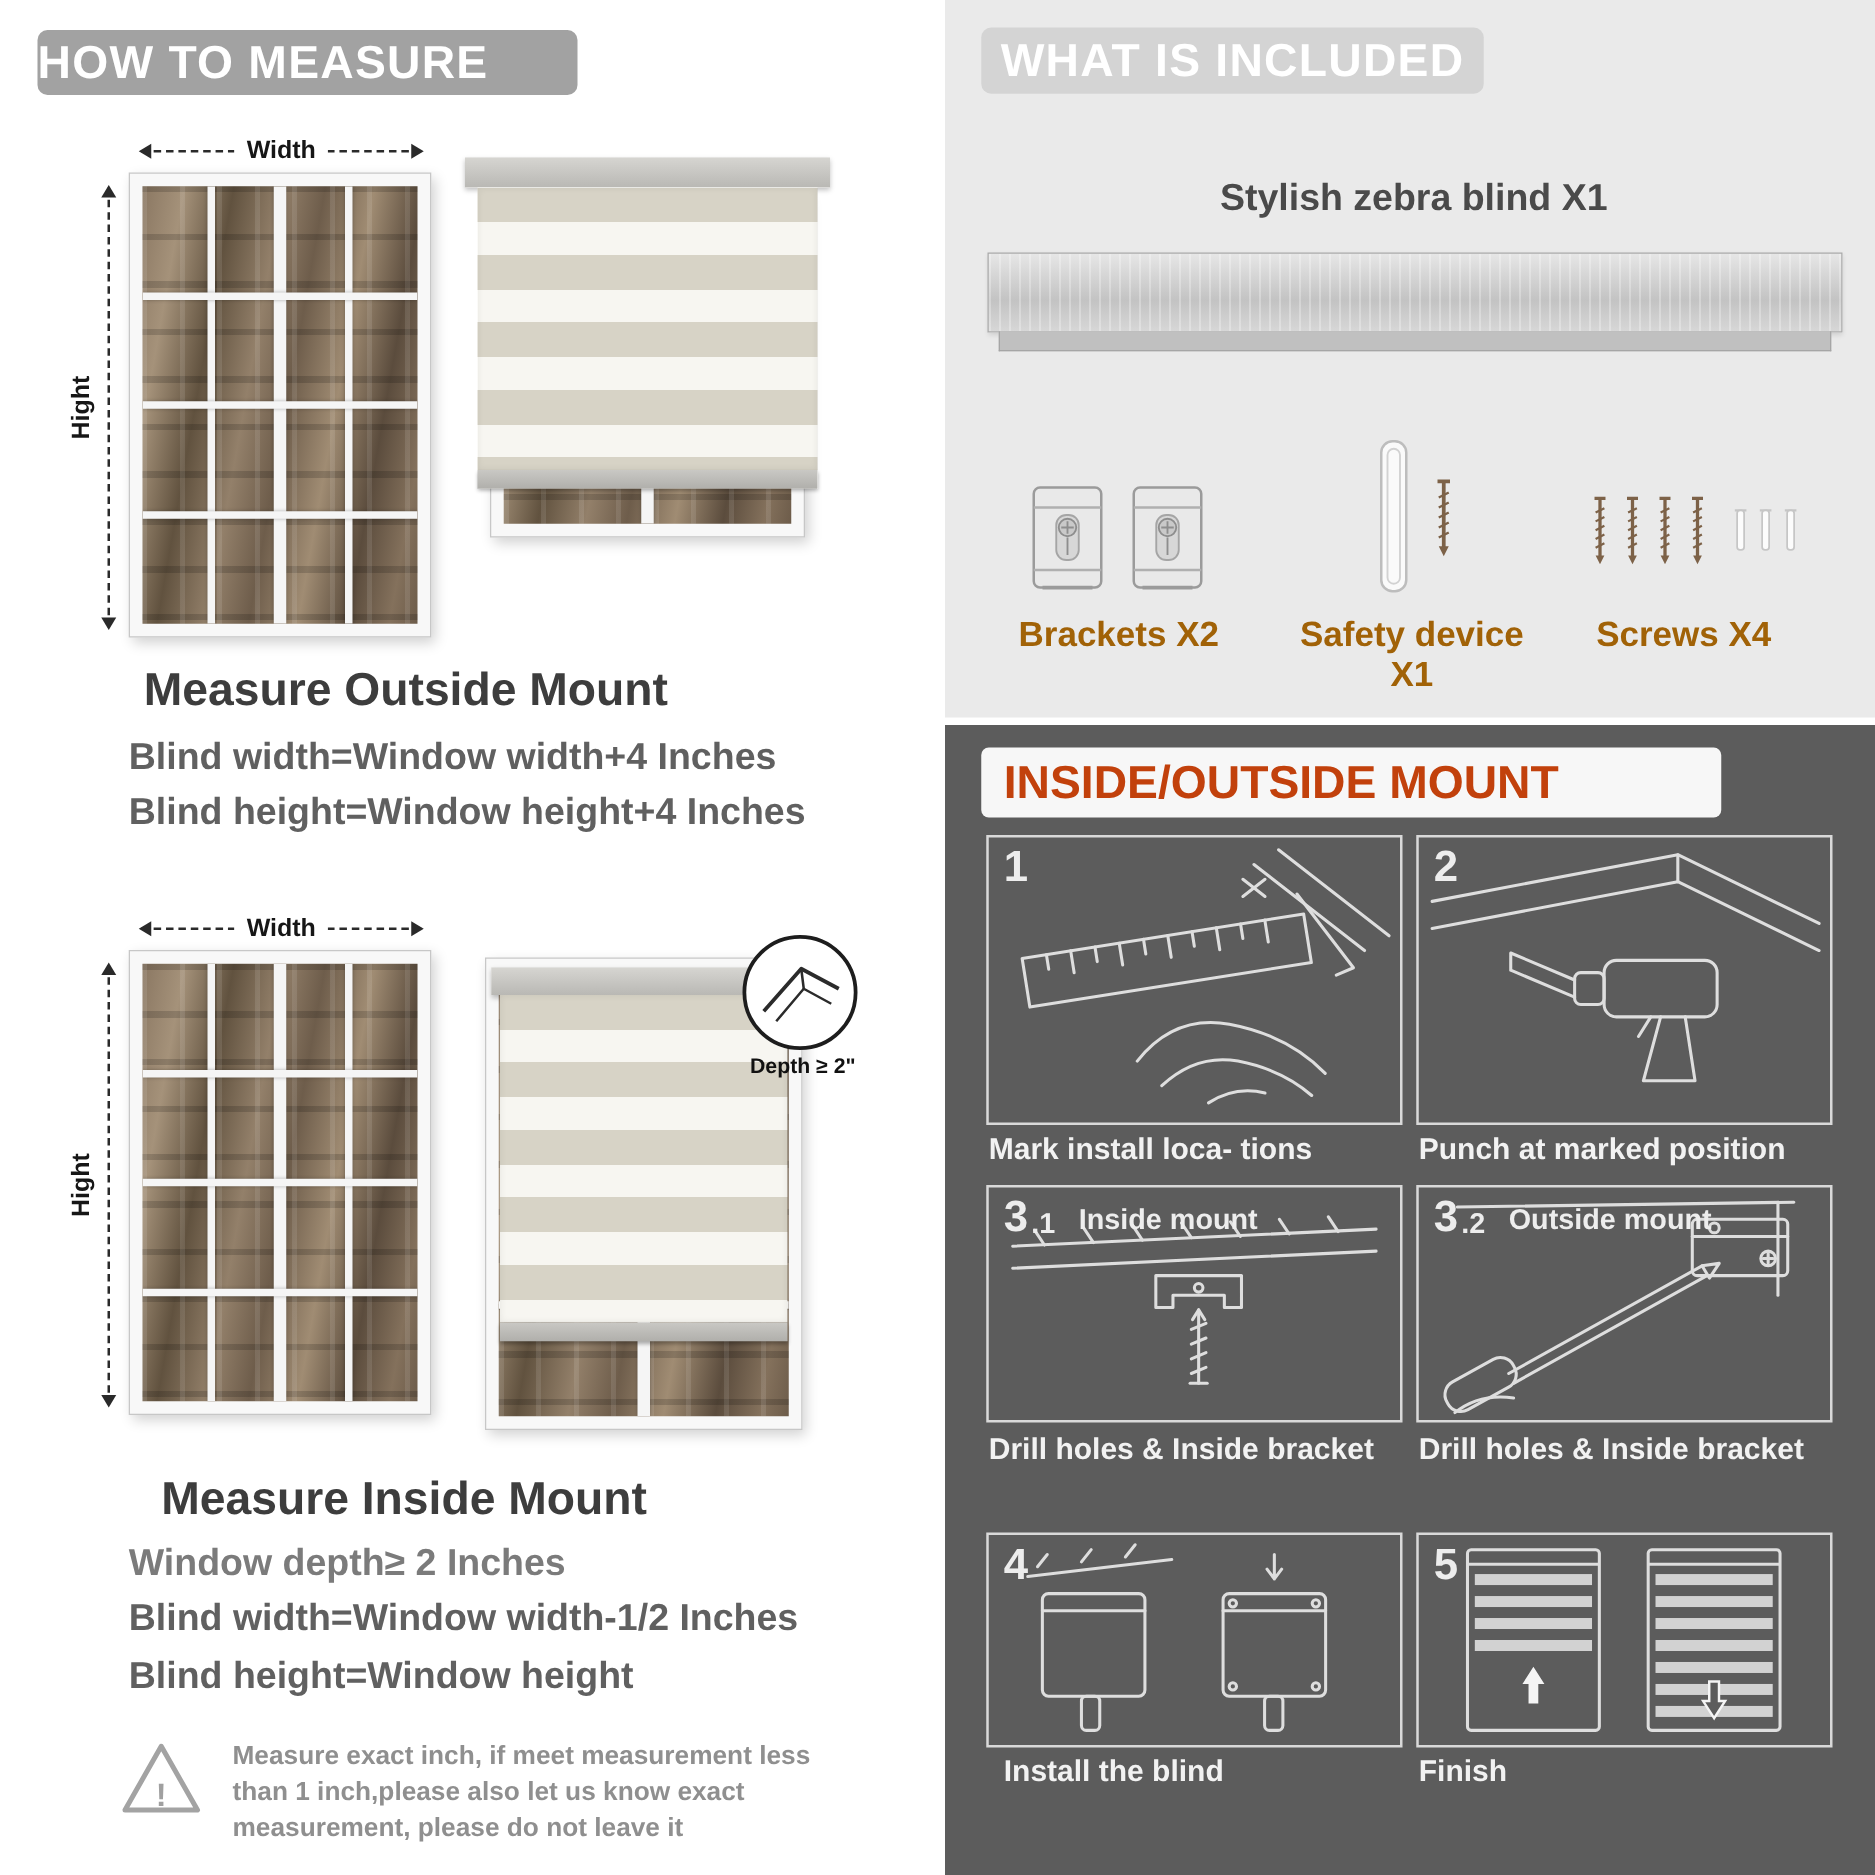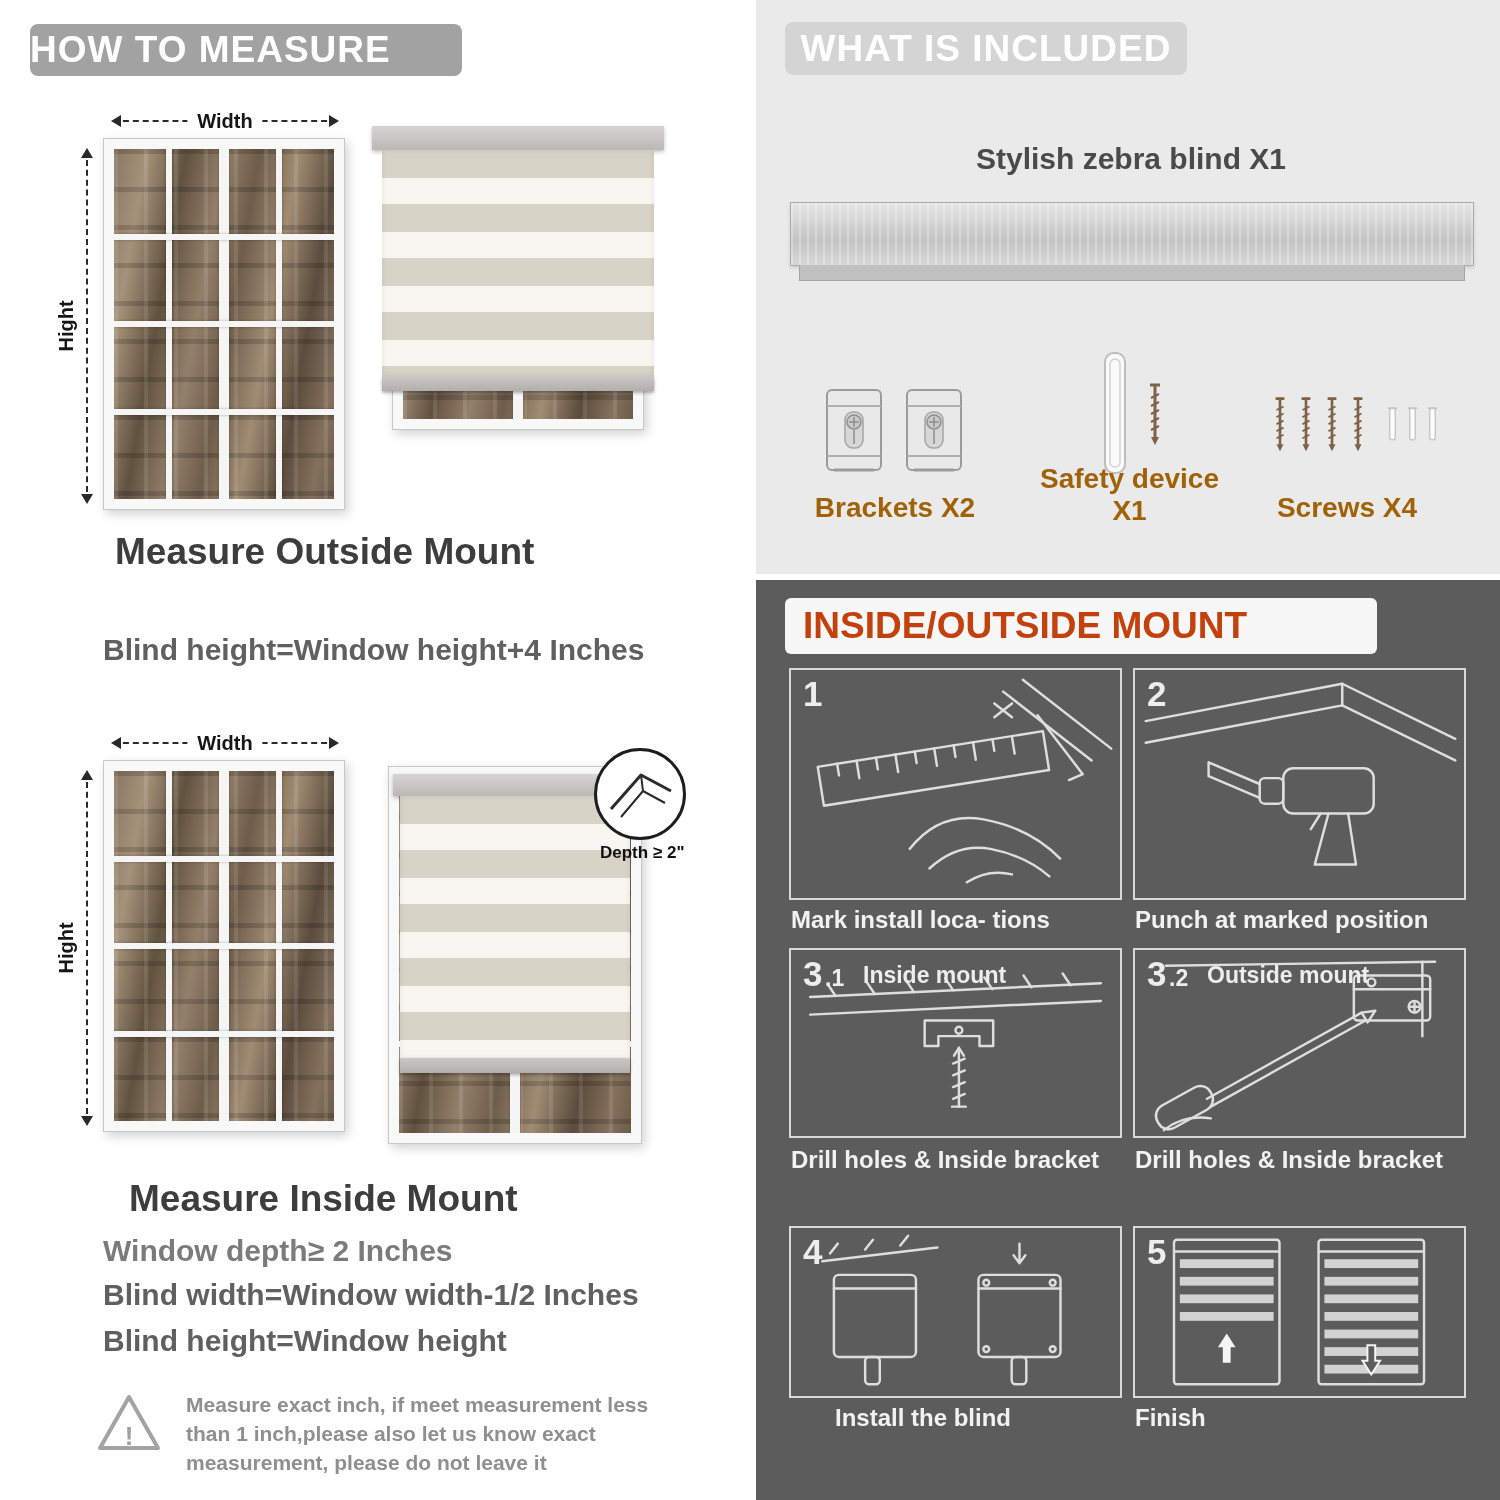--- a/index.html
+++ b/index.html
@@ -115,20 +115,21 @@
           <div class="mun h2"></div>
           <div class="mun h3"></div>
       </div>
     </div>
     <div class="rail" style="left:0;top:0;right:0;height:24px;"></div>
     <div class="shade" style="left:10px;right:10px;top:24px;height:226px;"></div>
     <div class="railb" style="left:10px;right:10px;top:250px;height:15px;"></div>
   </div>
 
   <div class="sect-title" style="left:103px;top:531px;">Measure Outside Mount</div>
+  <div class="sect-line" style="left:103px;top:589px;">Blind width=Window width+4 Inches</div>
   <div class="sect-line" style="left:103px;top:633px;">Blind height=Window height+4 Inches</div>
 
   <div class="harrow" style="left:113px;top:742px;width:224px;"></div>
   <span class="hlabel" style="left:225px;top:743px;">Width</span>
   <div class="varrow" style="left:86px;top:772px;height:352px;"></div>
   <span class="vlabel" style="left:66px;top:948px;">Hight</span>
 
   <div class="winframe" style="left:103px;top:760px;width:242px;height:372px;">
     <div class="glass">
       <div class="mun vc"></div>
@@ -235,21 +236,21 @@
   <svg class="icon-abs" style="left:1406px;top:404px;" viewBox="0 0 14 44" width="13" height="42">
     <path d="M2 4 h10" stroke="#c6c6c6" stroke-width="2"></path>
     <rect x="4" y="4" width="6" height="34" rx="2.5" fill="rgba(255,255,255,0.85)" stroke="#c6c6c6" stroke-width="1.5"></rect>
   </svg>
   <svg class="icon-abs" style="left:1426px;top:404px;" viewBox="0 0 14 44" width="13" height="42">
     <path d="M2 4 h10" stroke="#c6c6c6" stroke-width="2"></path>
     <rect x="4" y="4" width="6" height="34" rx="2.5" fill="rgba(255,255,255,0.85)" stroke="#c6c6c6" stroke-width="1.5"></rect>
   </svg>
 
   <div class="item-label" style="left:800px;top:492px;width:190px;">Brackets X2</div>
-  <div class="item-label" style="left:1022px;top:463px;width:215px;">Safety device X1</div>
+  <div class="item-label" style="left:1022px;top:492px;width:215px;">Safety device X1</div>
   <div class="item-label" style="left:1262px;top:492px;width:170px;">Screws X4</div>
 
   <div class="panel-dark"></div>
   <div class="mount-header" style="left:785px;top:598px;width:592px;height:56px;">INSIDE/OUTSIDE MOUNT</div>
 
   <div class="step" style="left:789px;top:668px;width:333px;height:232px;">
     <span class="snum">1</span>
     <span class="snumsub"></span>
     <span class="ssub"></span>
     <svg class="sart" viewBox="0 0 333 232">
@@ -349,21 +350,21 @@
         <rect x="190" y="48" width="84" height="84" rx="5"></rect>
         <path d="M190 62 h84"></path>
         <circle cx="198" cy="56" r="3"></circle>
           <circle cx="266" cy="56" r="3"></circle>
         <circle cx="198" cy="124" r="3"></circle>
           <circle cx="266" cy="124" r="3"></circle>
         <rect x="224" y="132" width="15" height="28" rx="4"></rect>
       </g>
     </svg>
   </div>
-  <div class="scap" style="left:833px;top:1404px;">Install the blind</div>
+  <div class="scap" style="left:801px;top:1404px;">Install the blind</div>
 
   <div class="step" style="left:1133px;top:1226px;width:333px;height:172px;">
     <span class="snum">5</span>
     <span class="snumsub"></span>
     <span class="ssub"></span>
     <svg class="sart" viewBox="0 0 333 172">
       <g stroke="#dedede" stroke-width="2.5" fill="none">
         <rect x="38" y="12" width="108" height="148" rx="3"></rect>
           <path d="M38 24 h108"></path>
         <rect x="186" y="12" width="108" height="148" rx="3"></rect>

